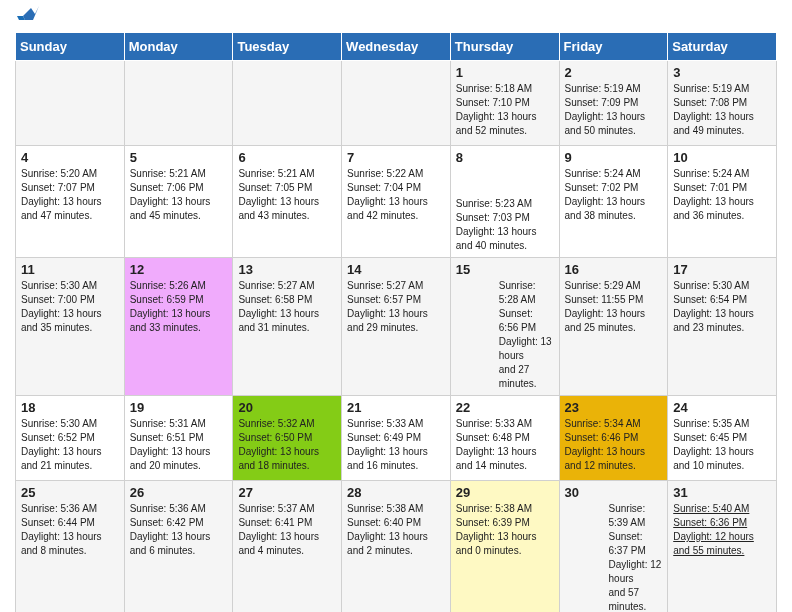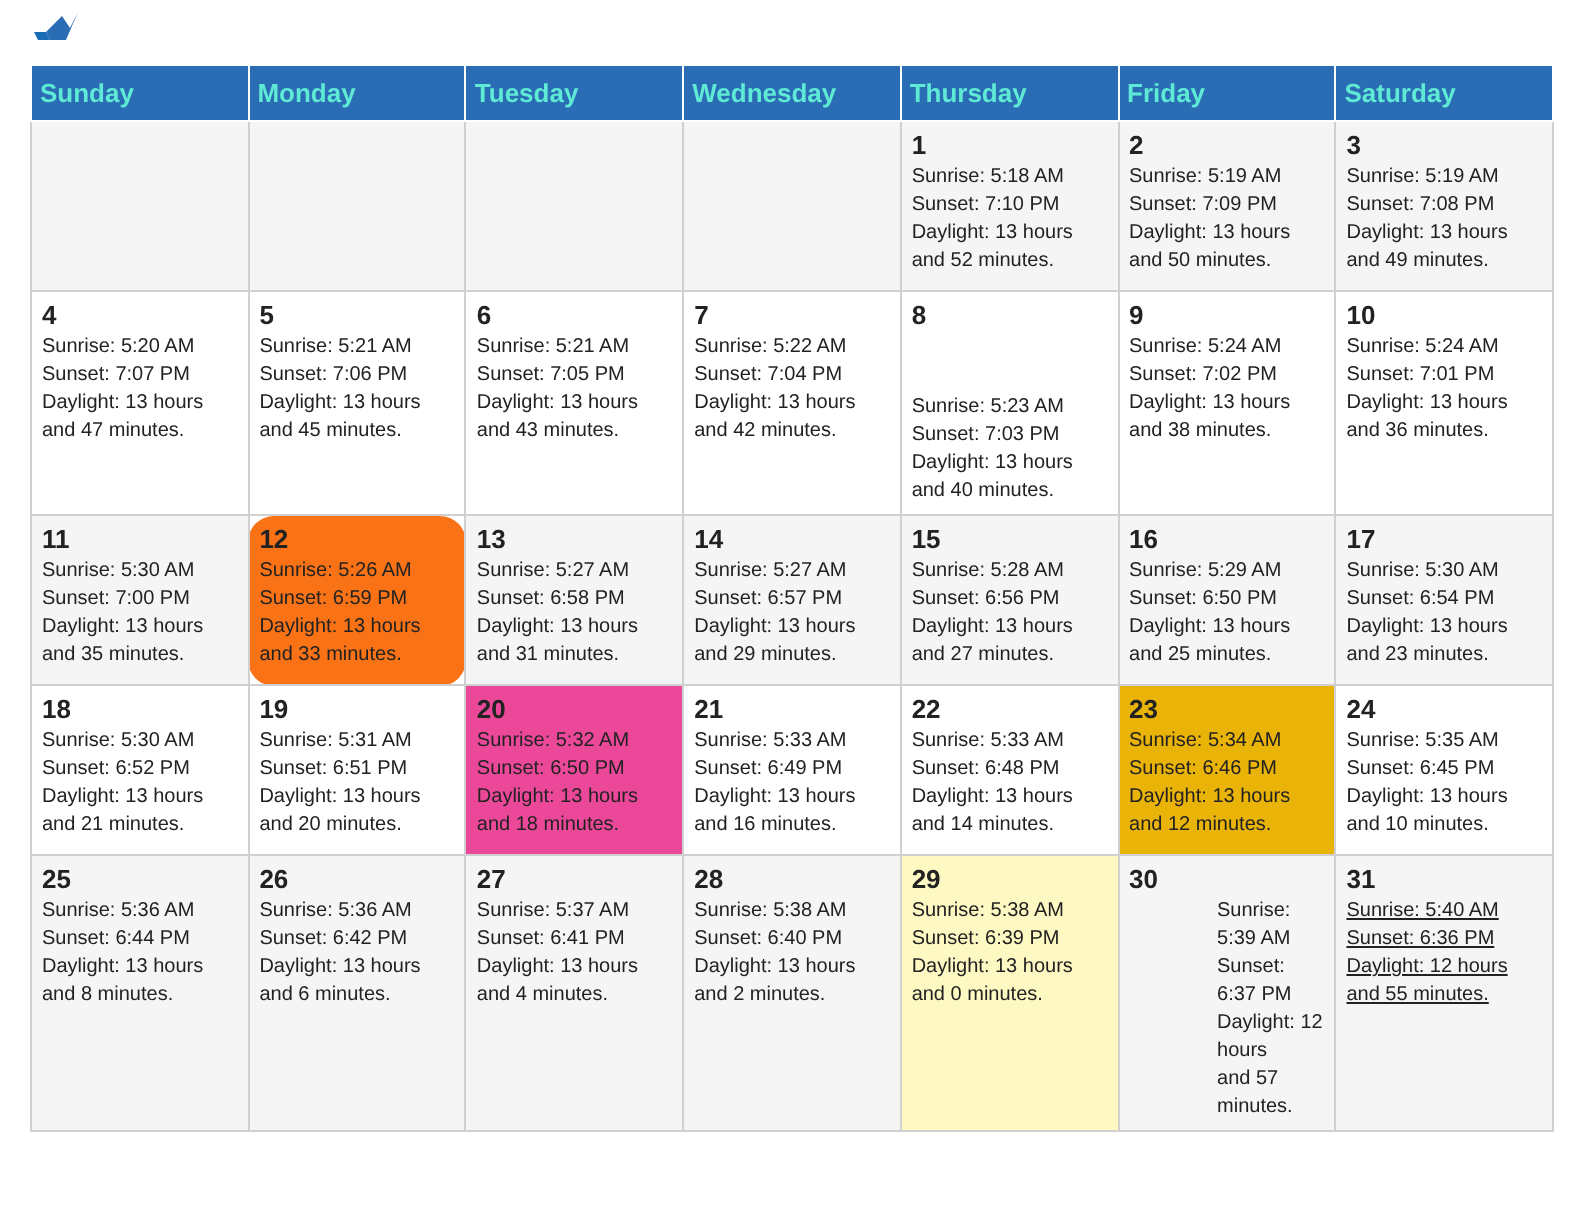--- a/index.html
+++ b/index.html
@@ -39,21 +39,21 @@
       color: #1a1a1a;
       text-align: right;
     }
     .calendar {
       width: 100%;
       border-collapse: collapse;
       table-layout: fixed;
     }
     .calendar th {
       background: #2a6db5;
-      color: #5eead4;
+      color: #ffffff;
       font-size: 13px;
       font-weight: bold;
       padding: 6px 4px;
       text-align: left;
       border: 1px solid #fff;
     }
     .calendar td {
       border: 1px solid #d0d0d0;
       vertical-align: top;
       padding: 4px 5px;
@@ -195,21 +195,21 @@
         </td>
       </tr>
       <tr>
         <td style="background: rgb(245, 245, 245);">
           <div class="day-number">11</div>
           <div class="day-detail" style="white-space: pre-line;">Sunrise: 5:30 AM
 Sunset: 7:00 PM
 Daylight: 13 hours
 and 35 minutes.</div>
         </td>
-        <td style="background: #f97316; border-radius: 13px;">
+        <td style="background: #f0abfc;">
           <div class="day-number">12</div>
           <div class="day-detail" style="white-space: pre-line;">Sunrise: 5:26 AM
 Sunset: 6:59 PM
 Daylight: 13 hours
 and 33 minutes.</div>
         </td>
         <td style="background: rgb(245, 245, 245);">
           <div class="day-number">13</div>
           <div class="day-detail" style="white-space: pre-line;">Sunrise: 5:27 AM
 Sunset: 6:58 PM
@@ -218,29 +218,29 @@
         </td>
         <td style="background: rgb(245, 245, 245);">
           <div class="day-number">14</div>
           <div class="day-detail" style="white-space: pre-line;">Sunrise: 5:27 AM
 Sunset: 6:57 PM
 Daylight: 13 hours
 and 29 minutes.</div>
         </td>
         <td style="background: rgb(245, 245, 245);">
           <div class="day-number">15</div>
-          <div class="day-detail" style="white-space: pre-line;">Sunrise: 5:28 AM
+          <div class="day-detail" style="white-space: pre-line; margin-left: 43px;">Sunrise: 5:28 AM
 Sunset: 6:56 PM
 Daylight: 13 hours
 and 27 minutes.</div>
         </td>
         <td style="background: rgb(245, 245, 245);">
           <div class="day-number">16</div>
           <div class="day-detail" style="white-space: pre-line;">Sunrise: 5:29 AM
-Sunset: 6:50 PM
+Sunset: 11:55 PM
 Daylight: 13 hours
 and 25 minutes.</div>
         </td>
         <td style="background: rgb(245, 245, 245);">
           <div class="day-number">17</div>
           <div class="day-detail" style="white-space: pre-line;">Sunrise: 5:30 AM
 Sunset: 6:54 PM
 Daylight: 13 hours
 and 23 minutes.</div>
         </td>
@@ -253,21 +253,21 @@
 Daylight: 13 hours
 and 21 minutes.</div>
         </td>
         <td style="background: rgb(255, 255, 255);">
           <div class="day-number">19</div>
           <div class="day-detail" style="white-space: pre-line;">Sunrise: 5:31 AM
 Sunset: 6:51 PM
 Daylight: 13 hours
 and 20 minutes.</div>
         </td>
-        <td style="background: #ec4899;">
+        <td style="background: #84cc16;">
           <div class="day-number">20</div>
           <div class="day-detail" style="white-space: pre-line;">Sunrise: 5:32 AM
 Sunset: 6:50 PM
 Daylight: 13 hours
 and 18 minutes.</div>
         </td>
         <td style="background: rgb(255, 255, 255);">
           <div class="day-number">21</div>
           <div class="day-detail" style="white-space: pre-line;">Sunrise: 5:33 AM
 Sunset: 6:49 PM

